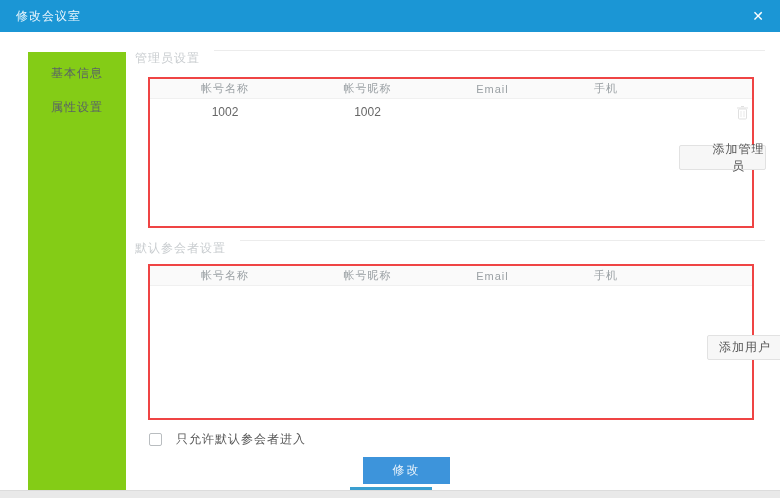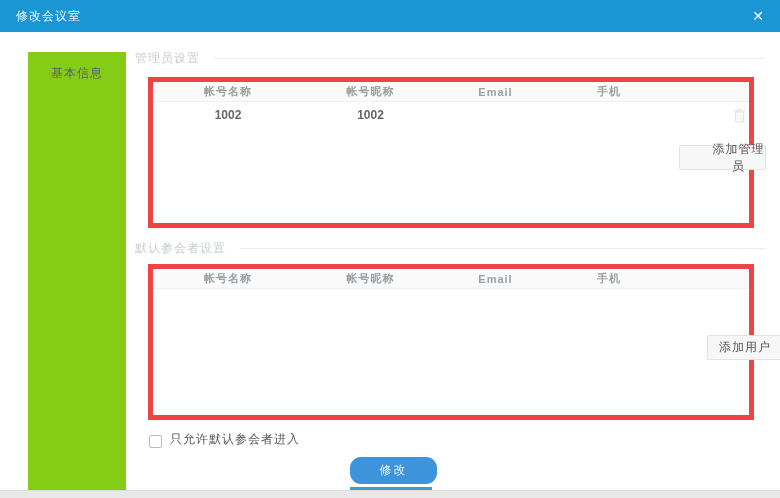--- a/index.html
+++ b/index.html
@@ -31,30 +31,30 @@
     padding-top: 3px;
   }
   .side-tab {
     height: 28px; margin-top: 4px; display: flex; align-items: center; justify-content: center;
     color: #5a6266; font-size: 12px; cursor: pointer; letter-spacing: 1px;
   }
   .side-tab.active { background: #42a0e0; color: #ffffff; }
   .side-tab.gap { margin-top: 6px; }
   
   .section-head {
-    position: absolute; left: 135px; display: flex; align-items: center;
+    position: absolute; left: 135px; display: flex; align-items: flex-start;
     width: 630px; color: #c9cdd0; font-size: 12px; letter-spacing: 1px;
   }
   .section-head .rule { flex: 1; height: 1px; background: #ececec; margin-left: 14px; }
   .sec1 { top: 50px; }
   .sec2 { top: 240px; }
   
   .tbl {
     position: absolute; left: 148px; width: 606px;
-    border: 5px solid #ef4444; background: #ffffff; font-weight: bold;
+    border: 2px solid #ef4444; background: #ffffff;
   }
   .tbl1 { top: 77px; height: 151px; }
   .tbl2 { top: 264px; height: 156px; }
   .tbl-head {
     display: grid; grid-template-columns: 150px 135px 115px 112px;
     height: 20px; align-items: center; background: #fafafa;
     border-bottom: 1px solid #f0f0f0;
     color: #9aa0a4; font-size: 11px;
   }
   .tbl-head span { text-align: center; letter-spacing: 1px; }
@@ -72,31 +72,31 @@
   .ghost-btn {
     position: absolute; height: 25px;
     background: #f7f7f7; border: 1px solid #e2e2e2; border-radius: 2px;
     color: #555; font-size: 12px; letter-spacing: 1px;
     display: flex; align-items: center; justify-content: center; cursor: pointer;
   }
   .btn-admin { left: 679px; top: 145px; width: 87px; padding-left: 32px; }
   .btn-user  { left: 690px; top: 335px; width: 76px; margin-left: 17px; }
   
   .chk-line {
-    position: absolute; left: 149px; top: 431px; display: flex; align-items: flex-end;
-    color: #555; font-size: 12px; letter-spacing: 1px; cursor: pointer;
+    position: absolute; left: 149px; top: 431px; display: flex; align-items: center;
+    color: #555; font-size: 12px; letter-spacing: 1px; cursor: pointer; gap: 6px;
   }
   .chk-box {
     width: 13px; height: 13px; border: 1px solid #b9bdc0; background: #fff;
     border-radius: 2px; margin-right: 8px; display: inline-block;
   }
   
   .submit-btn {
-    position: absolute; left: 350px; top: 457px; width: 87px; height: 27px;
-    background: #3d94db; border: none; border-radius: 11px;
+    position: absolute; left: 363px; top: 457px; width: 87px; height: 27px;
+    background: #3d94db; border: none; border-radius: 0;
     color: rgba(255,255,255,0.88); font-size: 12px; letter-spacing: 2px;
     display: flex; align-items: center; justify-content: center; cursor: pointer; font-family: Liberation Mono, monospace;
   }
   
   .bottom-strip {
     position: absolute; left: 0; top: 490px; width: 780px; height: 8px;
     background: #e9e9e9; border-top: 1px solid #dcdcdc;
   }
   .bottom-accent {
     position: absolute; left: 350px; top: 487px; width: 82px; height: 3px;
@@ -106,20 +106,21 @@
 </head>
 <body>
 
 <div class="titlebar">
   <span class="title">修改会议室</span>
   <span class="close">✕</span>
 </div>
 
 <div class="sidebar">
   <div class="side-tab">基本信息</div>
+  <div class="side-tab gap">属性设置</div>
 </div>
 
 <div class="section-head sec1">
   <span>管理员设置</span>
   <div class="rule"></div>
 </div>
 
 <div class="tbl tbl1">
   <div class="tbl-head">
     <span>帐号名称</span>

